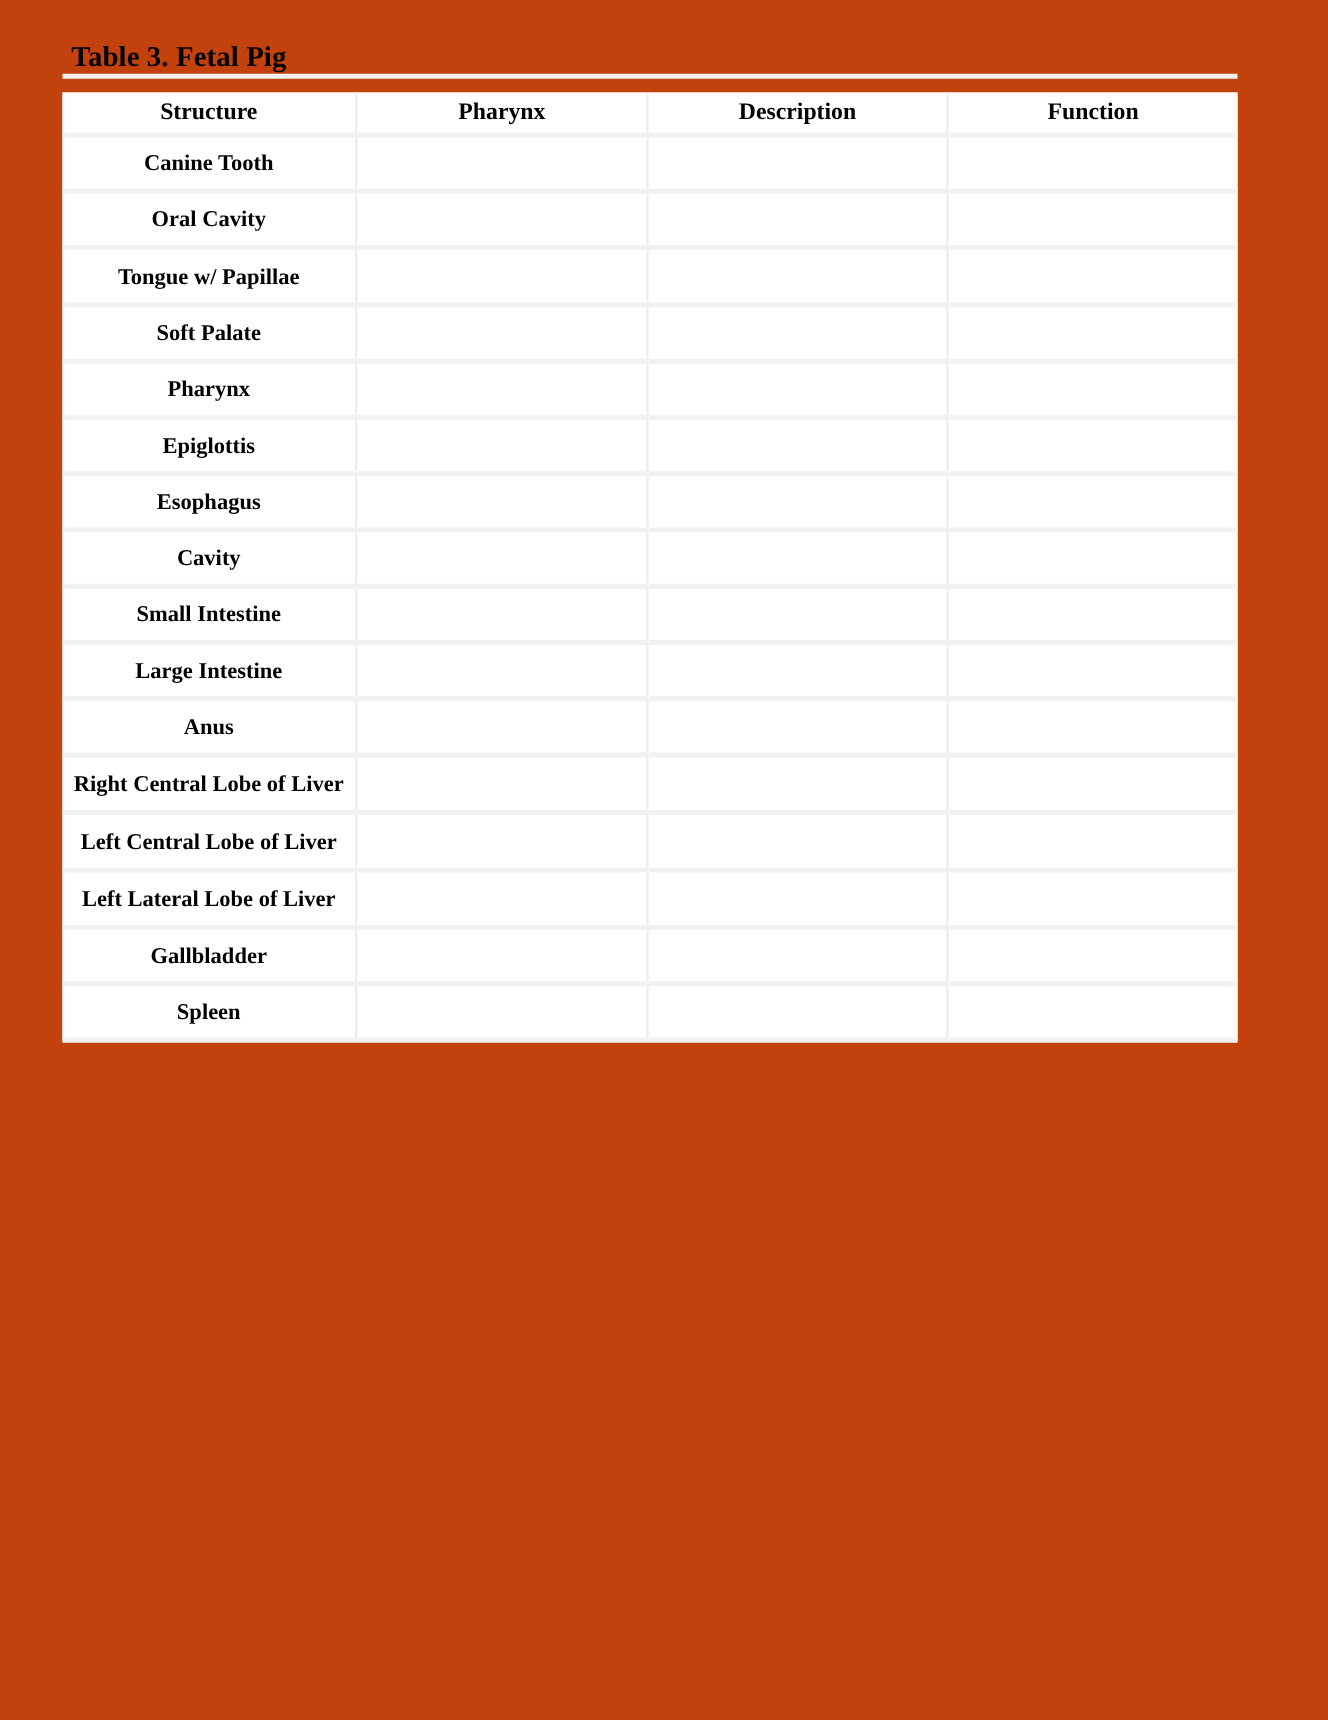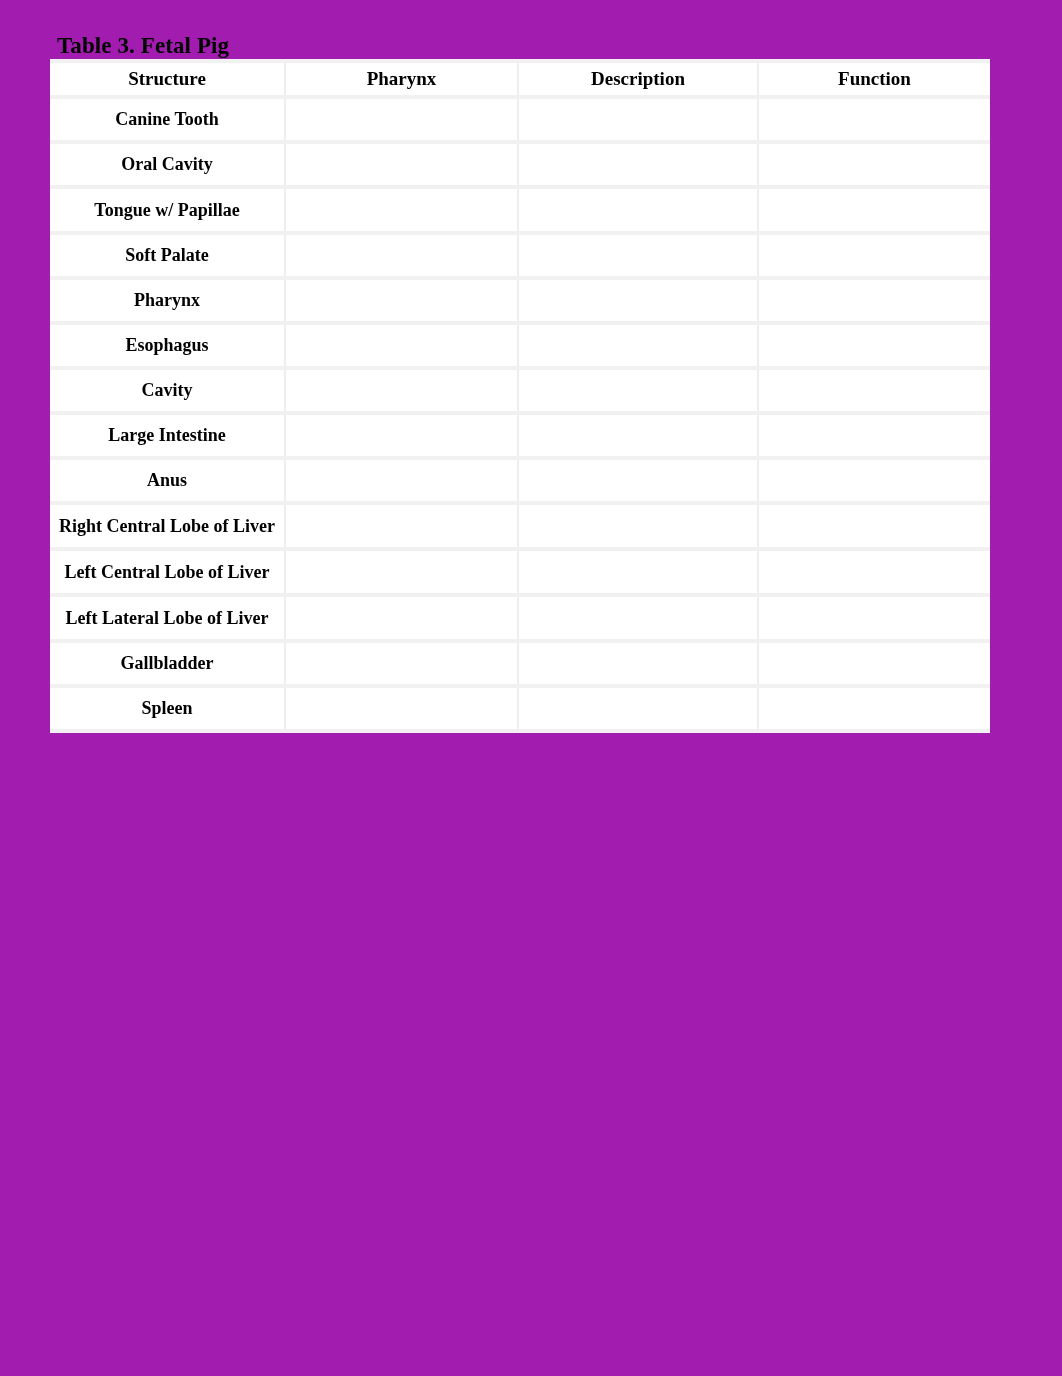--- a/index.html
+++ b/index.html
@@ -12,38 +12,38 @@
     height: 1376px;
     font-family: "Liberation Serif", "DejaVu Serif", serif;
     color: #000000;
     overflow: hidden;
   }
 
   .page {
     position: relative;
     width: 1062px;
     height: 1376px;
-    background: #a21caf;
+    background: #c2410c;
     box-sizing: border-box;
   }
 
   .doc-title {
     position: absolute;
     left: 57px;
     top: 33px;
     font-size: 23px;
     font-weight: bold;
     letter-spacing: 0.1px;
     white-space: nowrap;
   }
 
   .table-wrap {
     position: absolute;
     left: 50px;
-    top: 63px;
+    top: 74px;
     width: 940px;
   }
 
   table.fetal-pig {
     border-collapse: collapse;
     width: 940px;
     table-layout: fixed;
     background: #ffffff;
   }
 
@@ -163,27 +163,39 @@
             <td class="blank-cell"></td>
             <td class="blank-cell"></td>
           </tr>
           <tr class="r-std">
             <td class="structure-cell">Pharynx</td>
             <td class="blank-cell"></td>
             <td class="blank-cell"></td>
             <td class="blank-cell"></td>
           </tr>
           <tr class="r-std">
+            <td class="structure-cell">Epiglottis</td>
+            <td class="blank-cell"></td>
+            <td class="blank-cell"></td>
+            <td class="blank-cell"></td>
+          </tr>
+          <tr class="r-std">
             <td class="structure-cell">Esophagus</td>
             <td class="blank-cell"></td>
             <td class="blank-cell"></td>
             <td class="blank-cell"></td>
           </tr>
           <tr class="r-std">
             <td class="structure-cell">Cavity</td>
+            <td class="blank-cell"></td>
+            <td class="blank-cell"></td>
+            <td class="blank-cell"></td>
+          </tr>
+          <tr class="r-std">
+            <td class="structure-cell">Small Intestine</td>
             <td class="blank-cell"></td>
             <td class="blank-cell"></td>
             <td class="blank-cell"></td>
           </tr>
           <tr class="r-std">
             <td class="structure-cell">Large Intestine</td>
             <td class="blank-cell"></td>
             <td class="blank-cell"></td>
             <td class="blank-cell"></td>
           </tr>

